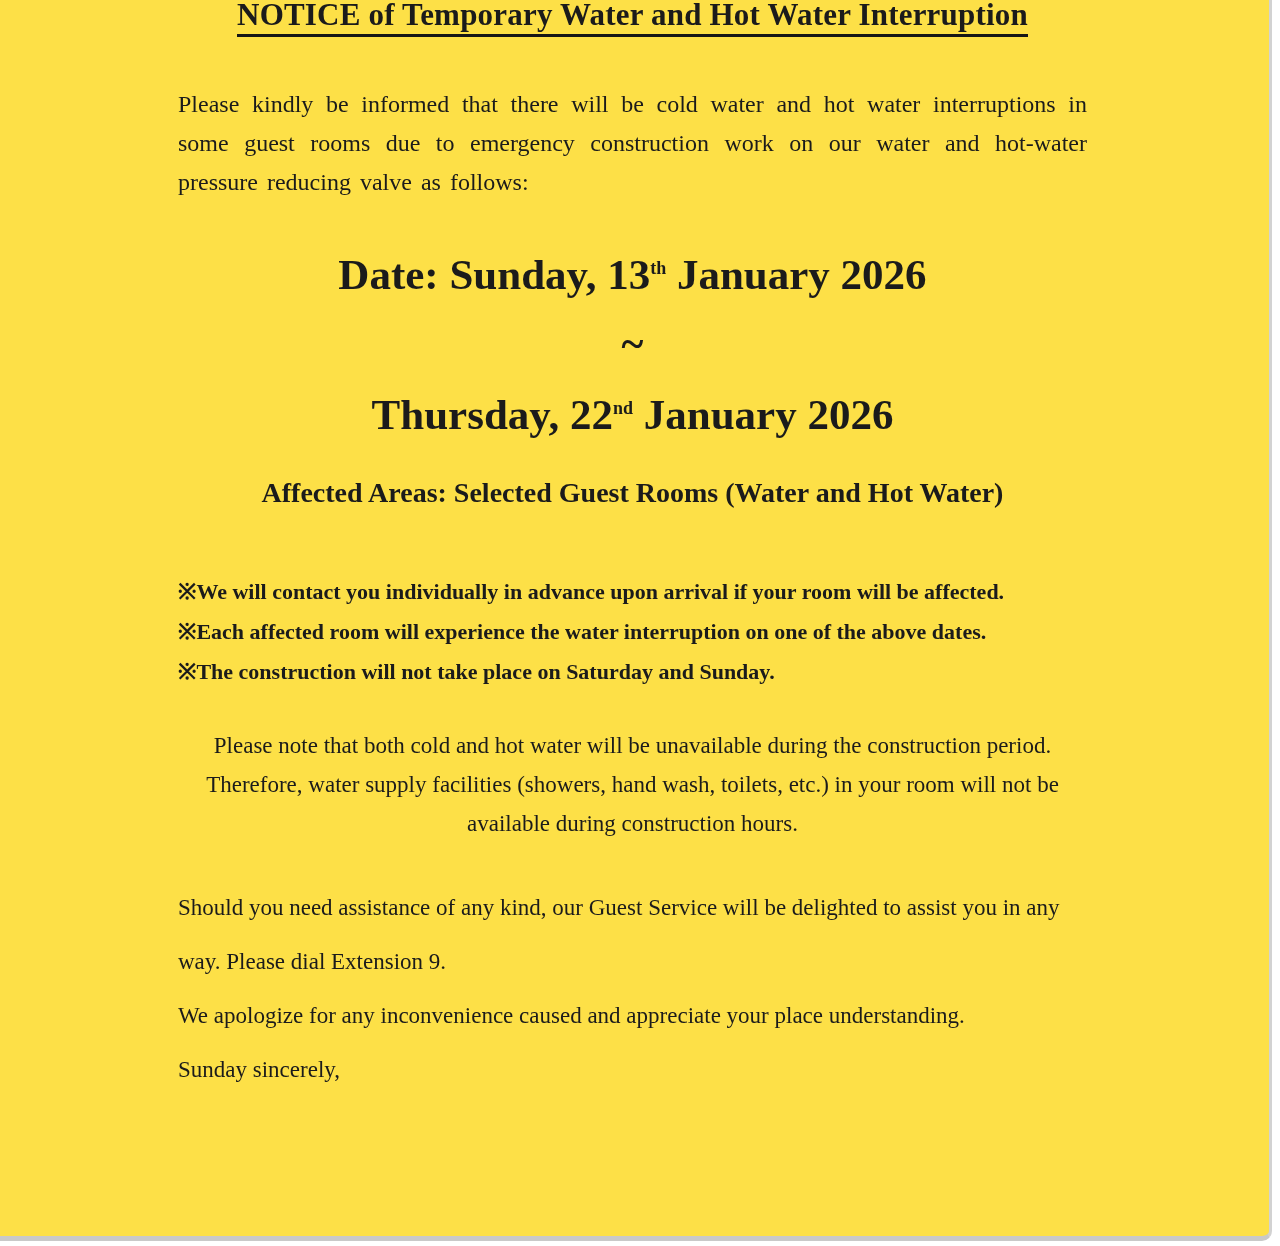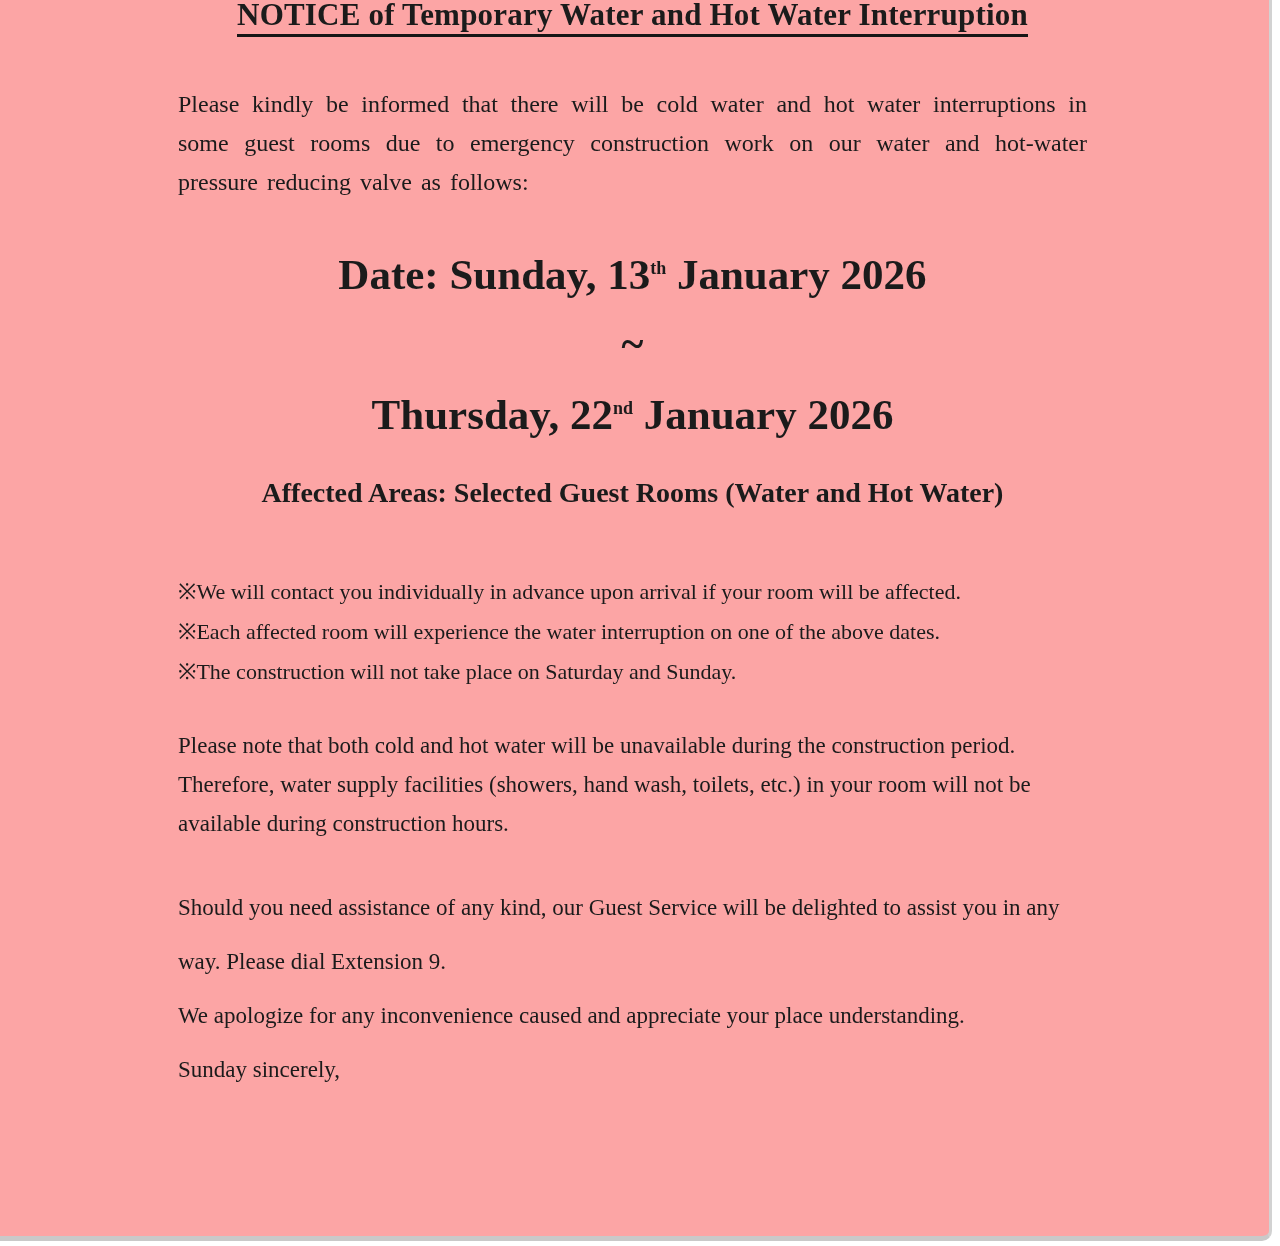--- a/index.html
+++ b/index.html
@@ -4,21 +4,21 @@
 <style>
   * { margin: 0; padding: 0; box-sizing: border-box; }
   html, body {
     background: #ffffff;
     font-family: "Liberation Serif", "DejaVu Serif", serif;
   }
   .sheet {
     position: relative;
     width: 1272px;
     height: 1241px;
-    background: #fca5a5;
+    background: #fde047;
     border-right: 3px solid #d2d2d2;
     border-bottom: 5px solid #c9c9c9;
     border-bottom-right-radius: 10px;
     overflow: hidden;
     color: #1b1b1b;
   }
   .content {
     padding: 0 182px 0 178px;
   }
   .notice-title-wrap {
@@ -68,29 +68,29 @@
     text-align: center;
     font-size: 28px;
     font-weight: bold;
     line-height: 42px;
   }
   .notes {
     margin-top: 58px;
   }
   .note-line {
     font-size: 22px;
-    font-weight: normal;
+    font-weight: bold;
     line-height: 40px;
     white-space: nowrap;
   }
   .body-para {
     font-size: 23px;
     line-height: 39px;
   }
-  .para-construction { margin-top: 34px; }
+  .para-construction { margin-top: 34px; text-align: center; }
   .closing-block { margin-top: 38px; }
   .closing-block p { font-size: 23px; line-height: 54px; }
 </style>
 </head>
 <body>
 
 <div class="sheet">
   <div class="content">
 
     <div class="notice-title-wrap">

